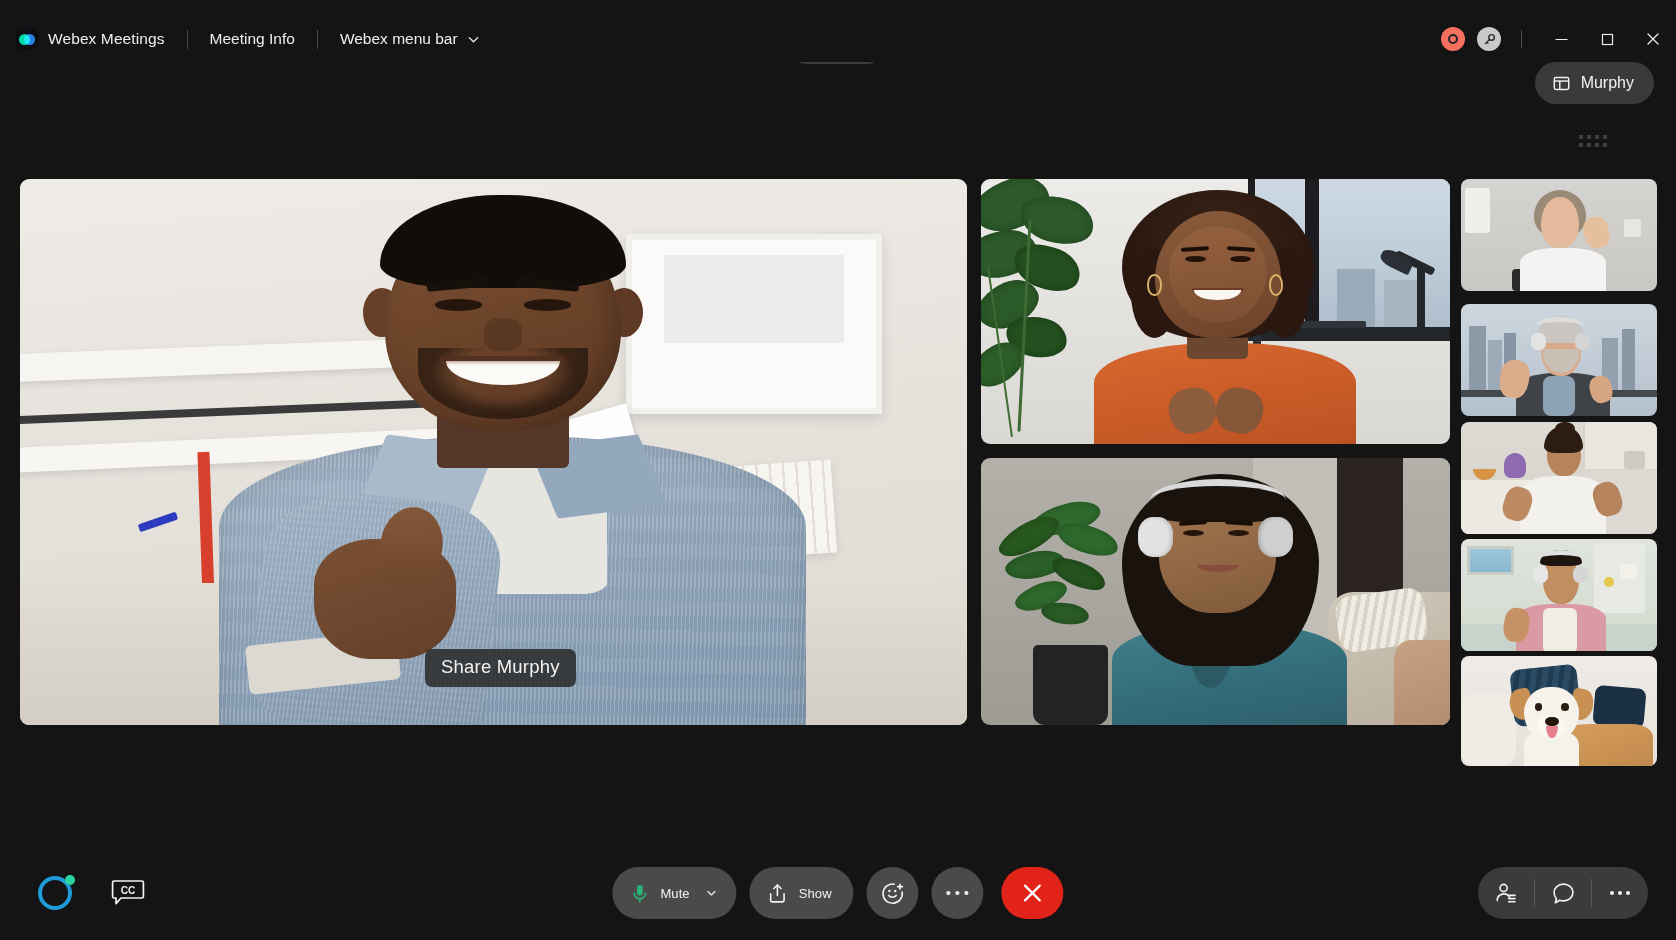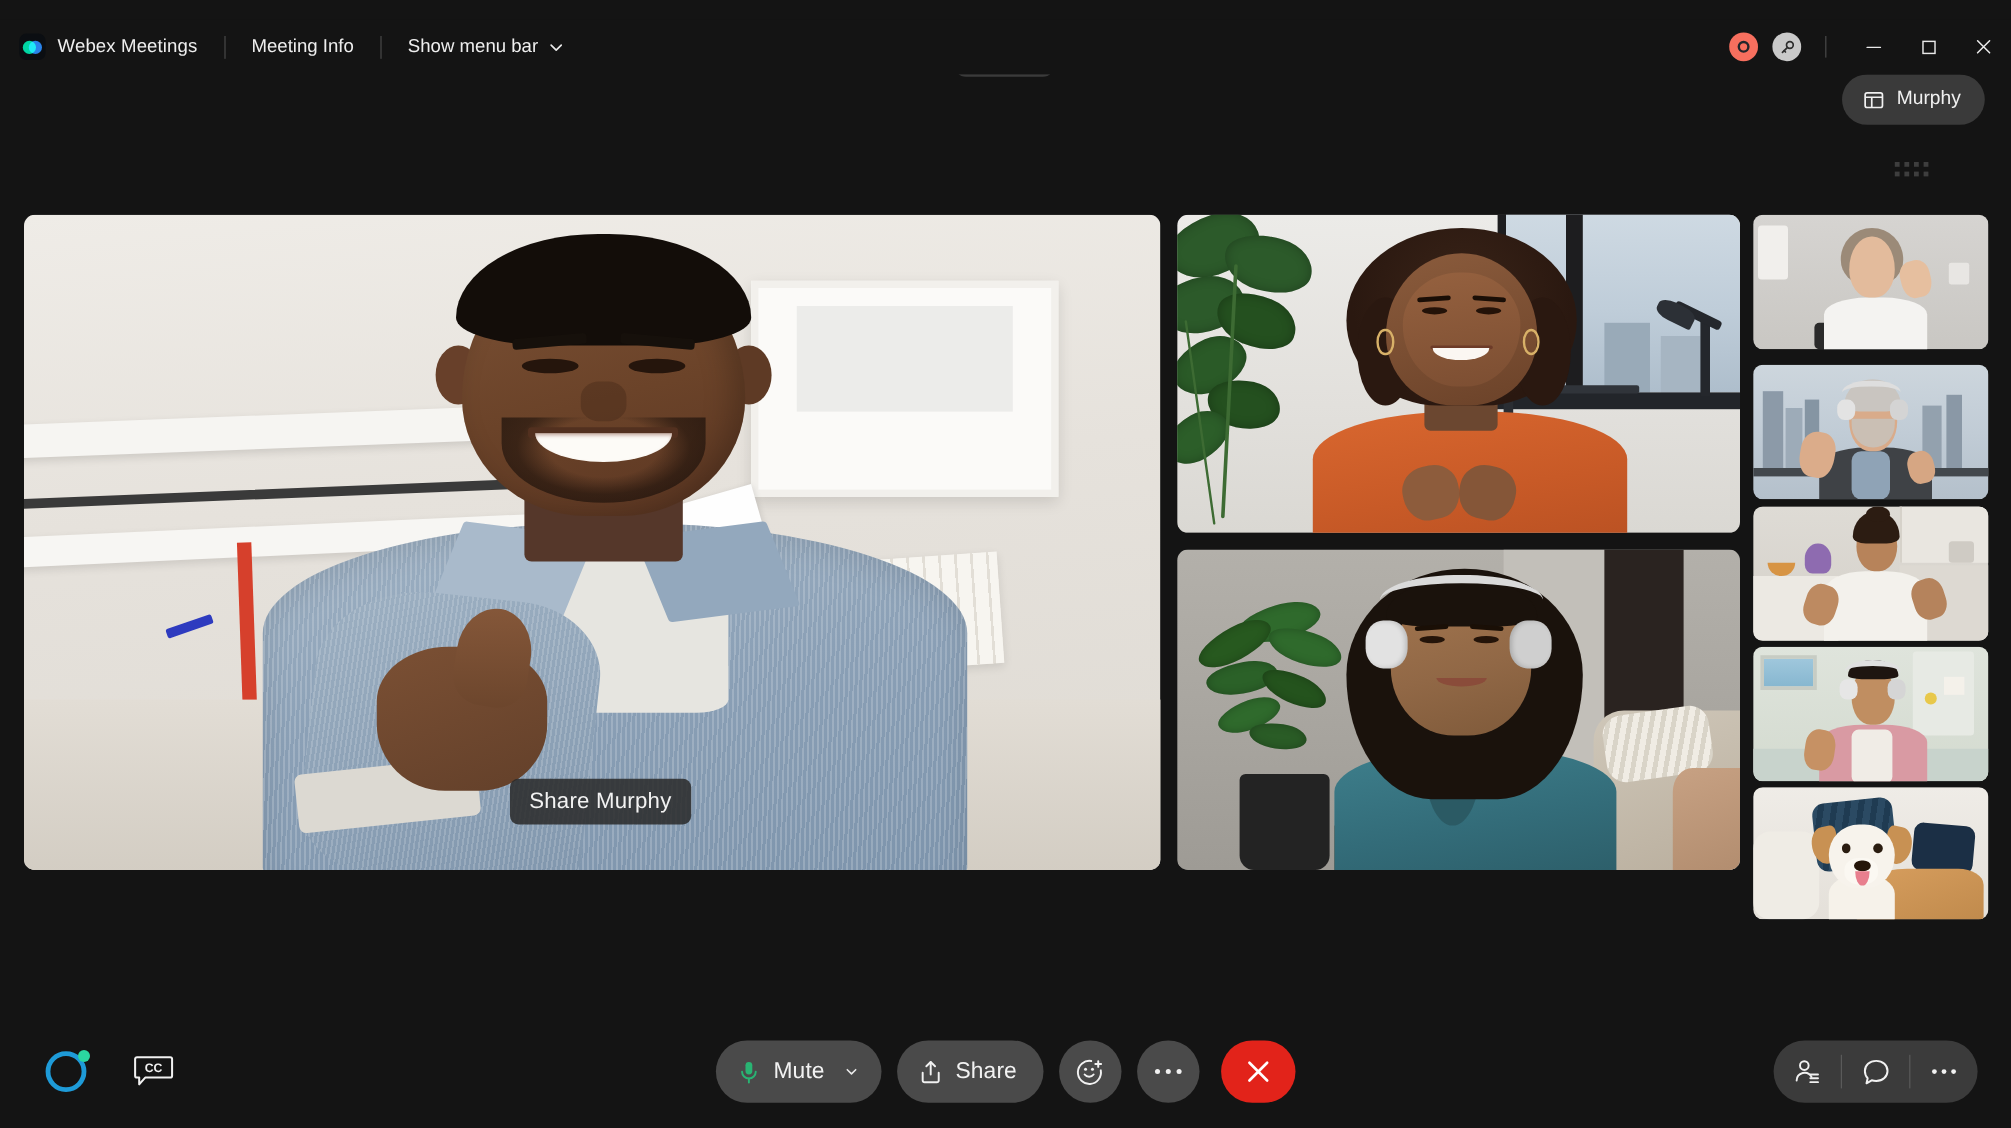--- a/index.html
+++ b/index.html
@@ -252,21 +252,21 @@
   .pill {
     height: 52px;
     border-radius: 26px;
     background: #4a4a4a;
     display: flex; align-items: center;
     padding: 0 18px;
     gap: 11px;
     cursor: pointer;
     user-select: none;
   }
-  .pill-label { font-size: 19px; color: #f2f2f2; letter-spacing: .1px; white-space: nowrap; }
+  .pill-label { font-size: 13px; color: #f2f2f2; letter-spacing: .1px; white-space: nowrap; }
   .pill-caret { margin-left: 4px; display: flex; align-items: center; }
   .round-btn {
     width: 52px; height: 52px;
     border-radius: 50%;
     background: #4a4a4a;
     display: flex; align-items: center; justify-content: center;
     cursor: pointer;
   }
   .leave-btn {
     width: 62px; height: 52px;
@@ -500,21 +500,21 @@
 
       <span class="tb-sep"></span>
 
       <span class="tb-item">
         <span>Meeting Info</span>
       </span>
 
       <span class="tb-sep"></span>
 
       <span class="tb-item">
-        <span>Show menu bar</span>
+        <span>Webex menu bar</span>
         <svg class="chev-sm" width="15" height="15" viewBox="0 0 16 16" fill="none">
           <path d="M3.5 6 L8 10.5 L12.5 6" stroke="#e9e9e9" stroke-width="1.5" stroke-linecap="round" stroke-linejoin="round"></path>
         </svg>
       </span>
     </div>
 
     <div class="tb-right">
 
       <div class="rec-badge">
         <span class="ring"></span>
@@ -832,21 +832,21 @@
         </span>
       </div>
 
 
       <div class="pill" style="padding:0 22px 0 18px;">
         <svg width="20" height="21" viewBox="0 0 20 22" fill="none">
           <path d="M10 2.2 L10 13" stroke="#f1f1f1" stroke-width="1.7" stroke-linecap="round"></path>
           <path d="M6.2 5.8 L10 2.1 L13.8 5.8" stroke="#f1f1f1" stroke-width="1.7" stroke-linecap="round" stroke-linejoin="round"></path>
           <path d="M3 11.4 V18.2 A1.6 1.6 0 0 0 4.6 19.8 H15.4 A1.6 1.6 0 0 0 17 18.2 V11.4" stroke="#f1f1f1" stroke-width="1.7" stroke-linecap="round"></path>
         </svg>
-        <span class="pill-label">Share</span>
+        <span class="pill-label">Show</span>
       </div>
 
       <div class="round-btn">
         <svg width="25" height="25" viewBox="0 0 26 26" fill="none">
           <path d="M22.6 11.4 A10 10 0 1 1 14.3 3.3" stroke="#f1f1f1" stroke-width="1.7" stroke-linecap="round"></path>
           <circle cx="9.4" cy="10.4" r="1.3" fill="#f1f1f1"></circle>
           <circle cx="15.4" cy="10.4" r="1.3" fill="#f1f1f1"></circle>
           <path d="M8.6 15 A5 5 0 0 0 16.4 15" stroke="#f1f1f1" stroke-width="1.7" stroke-linecap="round"></path>
           <path d="M20.4 3.4 V8.4 M17.9 5.9 H22.9" stroke="#f1f1f1" stroke-width="1.7" stroke-linecap="round"></path>
         </svg>

